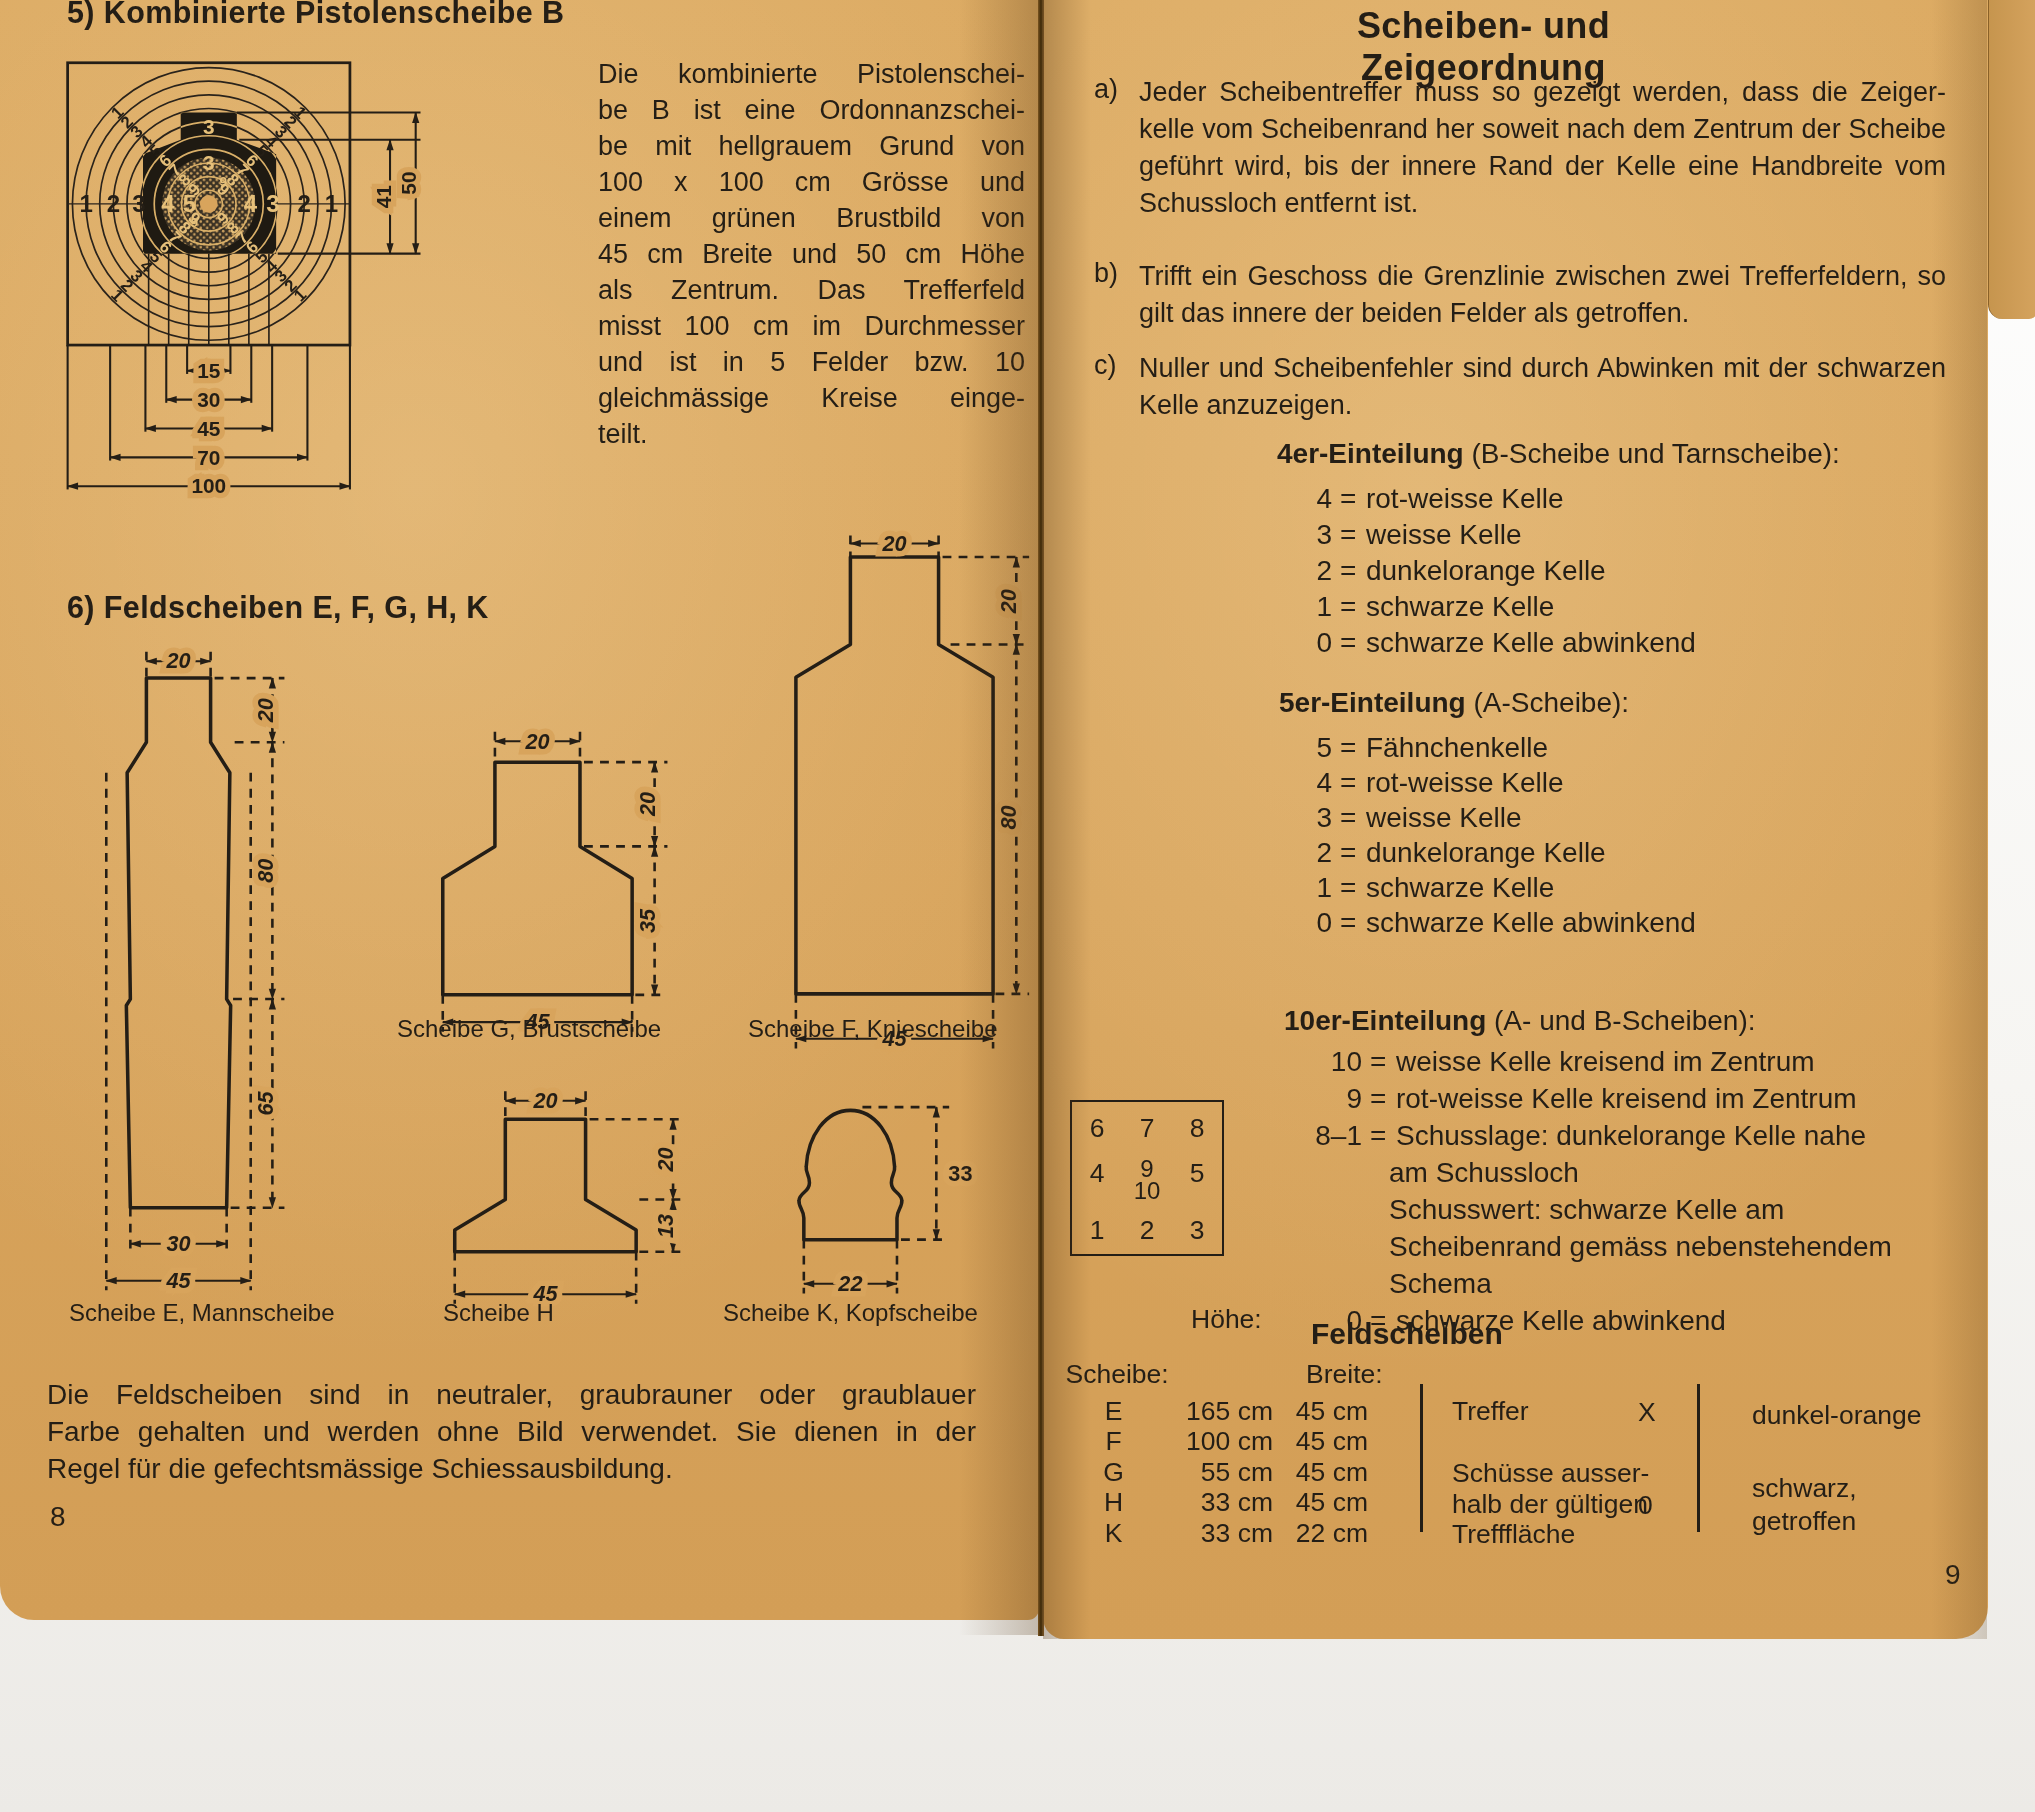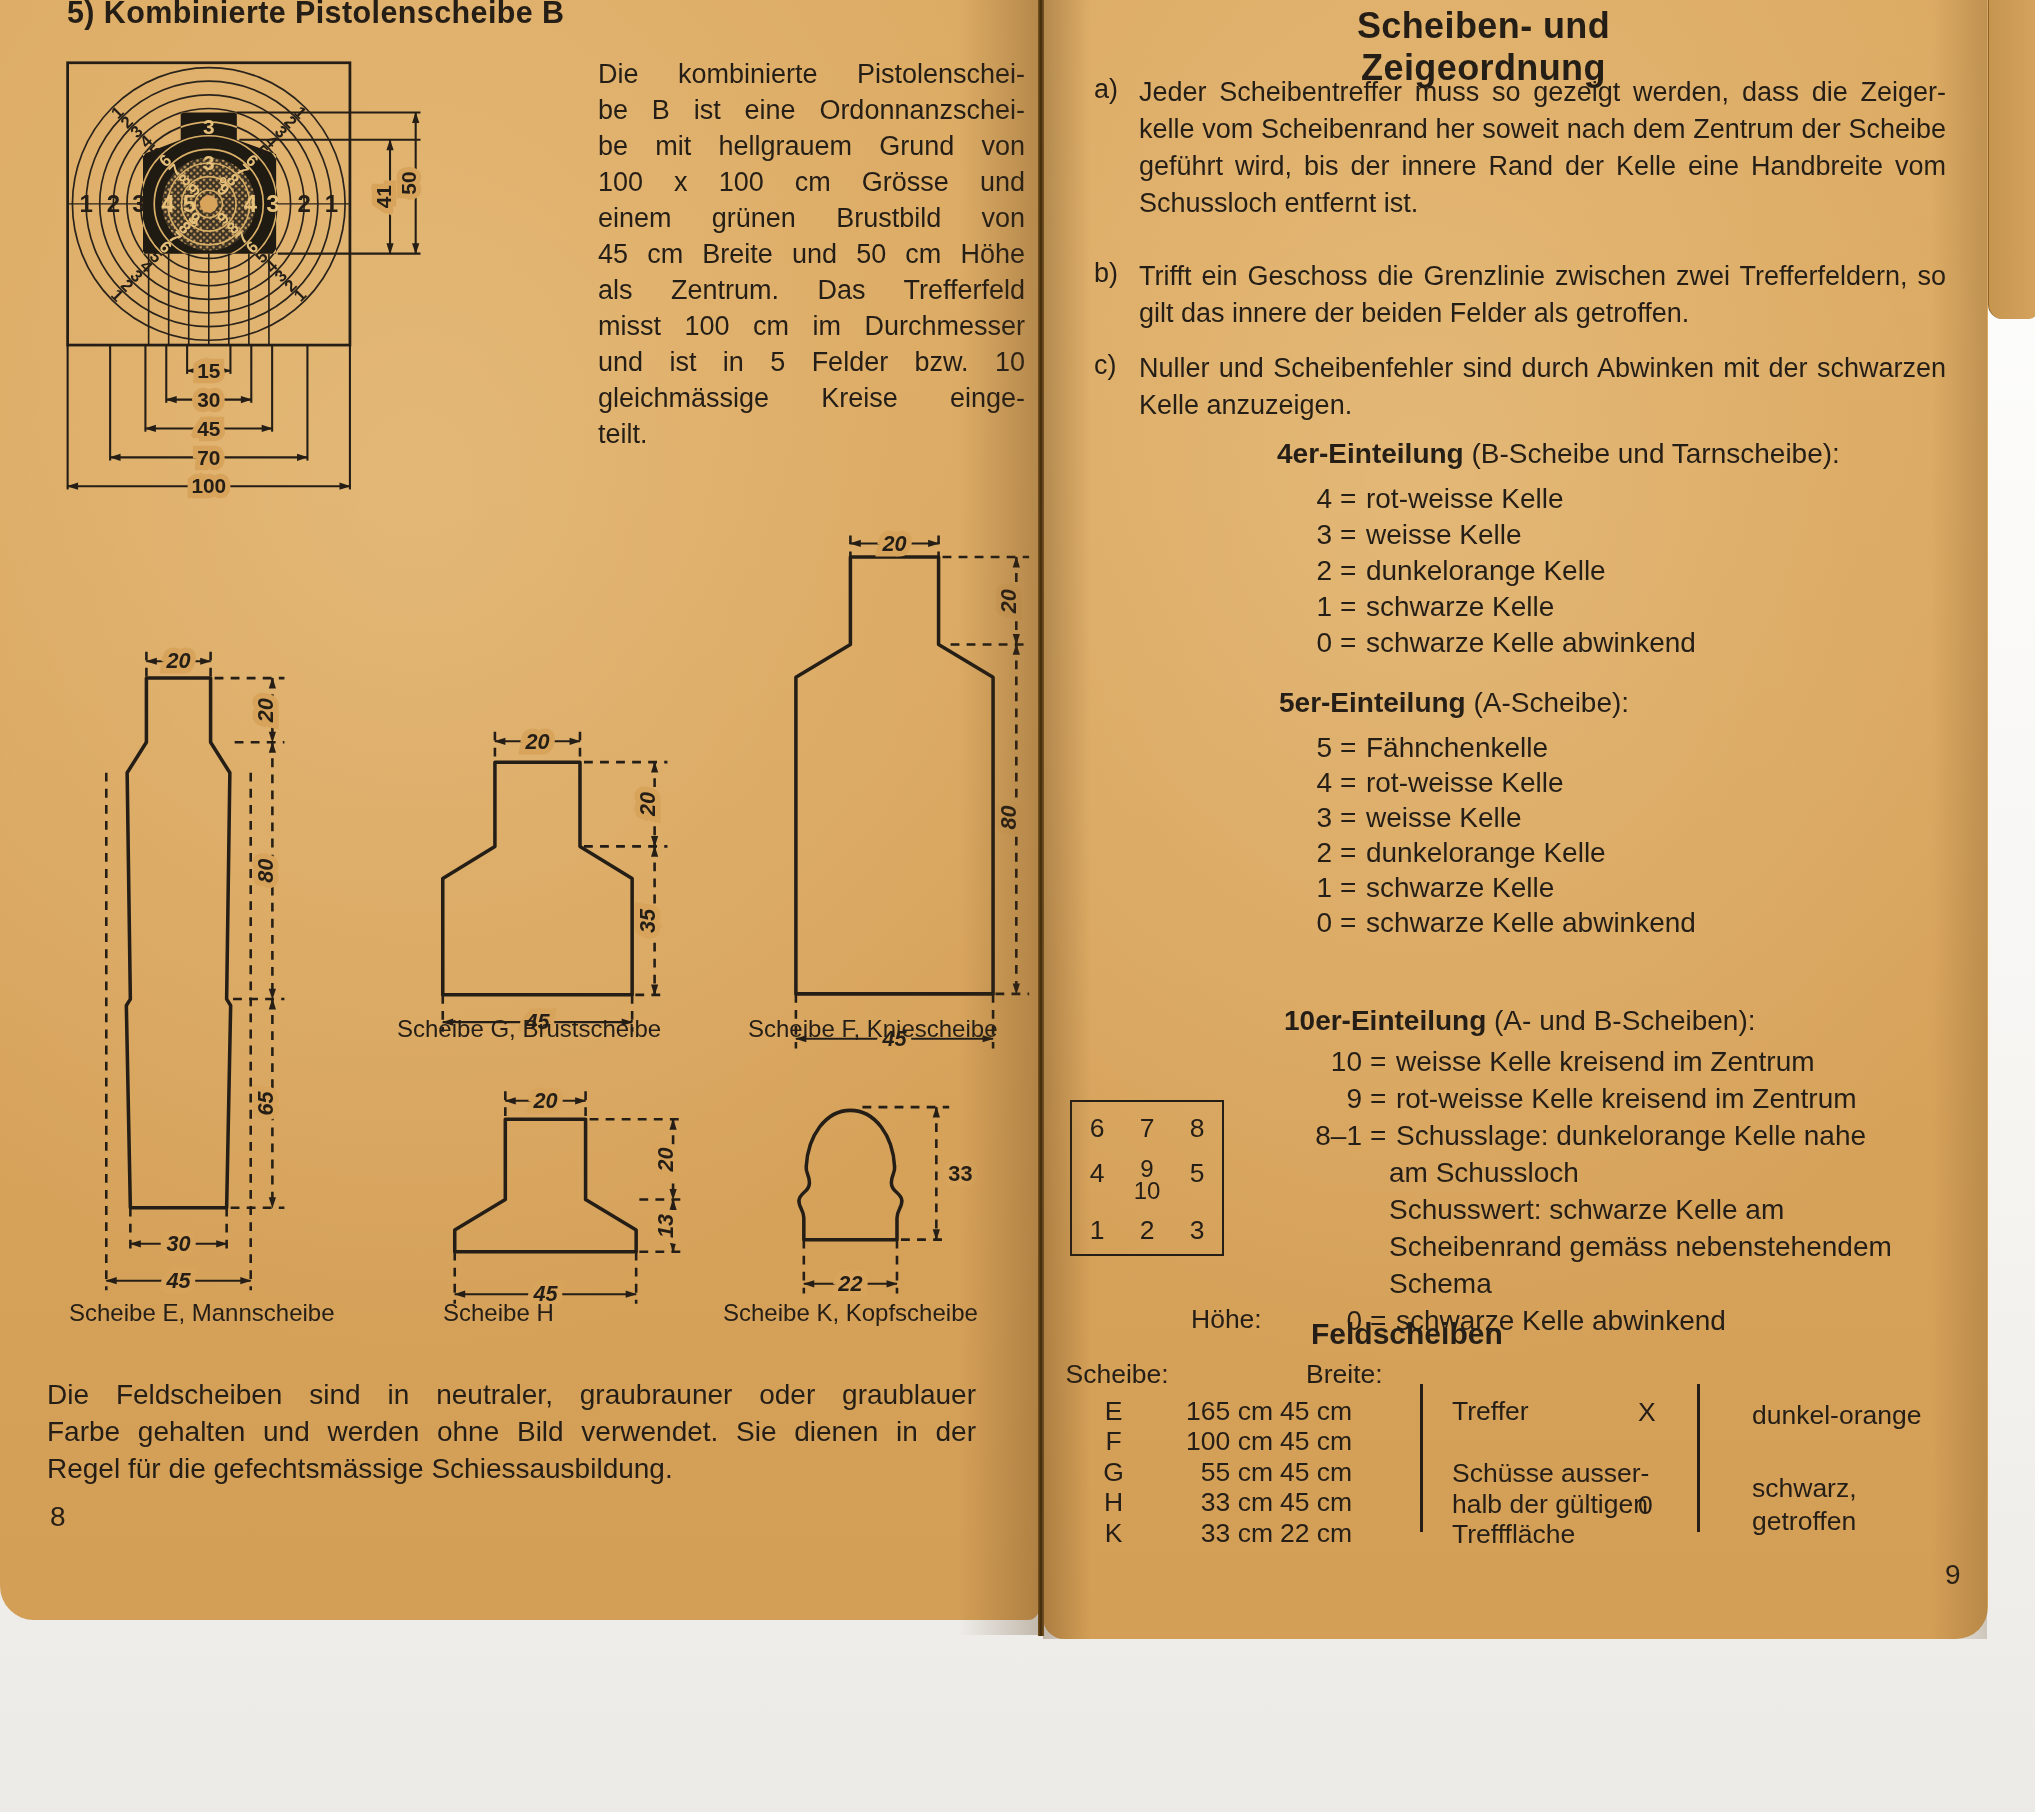--- a/index.html
+++ b/index.html
@@ -47,21 +47,21 @@
   #grid-box{position:absolute;left:27px;top:1100px;width:154px;height:156px;border:2.8px solid #241e16;
     display:flex;flex-direction:column;justify-content:space-between;padding:11.2px 0 8px 0;box-sizing:border-box;}
   .grow{display:flex;}
   .gcell{flex:1;text-align:center;font-size:26.5px;}
   .gmid{line-height:21.7px;font-size:24px;}
   #tbl-title{position:absolute;left:268px;top:1317px;font-size:30px;font-weight:700;}
   .th{position:absolute;font-size:26.5px;}
   .trow{position:absolute;left:0;width:377px;height:30.5px;font-size:26.5px;}
   .t-s{position:absolute;left:47px;width:47px;text-align:center;}
   .t-h{position:absolute;left:92px;width:138px;text-align:right;}
-  .t-b{position:absolute;left:237px;width:88px;text-align:left;}
+  .t-b{position:absolute;left:237px;width:88px;text-align:right;}
   .vdiv{position:absolute;width:2.8px;background:#241e16;}
   .mid-txt{position:absolute;font-size:26.5px;white-space:nowrap;}
   
   svg{position:absolute;overflow:visible;}
   svg text{font-family:"Liberation Sans","DejaVu Sans",sans-serif;}
   .sol{stroke:#241e16;fill:none;stroke-width:4.4;stroke-linejoin:round;stroke-linecap:square;}
   .diml{stroke:#241e16;fill:none;stroke-width:3.2;stroke-dasharray:11 9;}
   .dims{stroke:#241e16;fill:none;stroke-width:2.6;}
   .ink{fill:#241e16;}
   .tan{fill:#e6c07a;}
@@ -244,20 +244,21 @@
       <div class="jl">100 x 100 cm Grösse und</div>
       <div class="jl">einem grünen Brustbild von</div>
       <div class="jl">45 cm Breite und 50 cm Höhe</div>
       <div class="jl">als Zentrum. Das Trefferfeld</div>
       <div class="jl">misst 100 cm im Durchmesser</div>
       <div class="jl">und ist in 5 Felder bzw. 10</div>
       <div class="jl">gleichmässige Kreise einge-</div>
       <div class="jl last">teilt.</div>
     </div>
 
+    <div class="hd" id="h6">6) Feldscheiben E, F, G, H, K</div>
 
     <svg style="left:42px;top:642px;" width="273" height="666" viewBox="0 0 340 830">
       <path class="sol" d="M130 45 L210 45 L210 125 L234 163 L230 445 L235 453 L230 705 L110 705 L105 453 L110 445 L106 163 L130 125 Z"></path>
       <g>
         <line class="diml" x1="130" y1="12" x2="130" y2="45"></line>
           <line class="diml" x1="210" y1="12" x2="210" y2="45"></line>
         <line class="dims" x1="130" y1="24" x2="210" y2="24" marker-start="url(#mS)" marker-end="url(#mE)"></line>
         <line class="diml" x1="215" y1="45" x2="302" y2="45"></line>
         <line class="diml" x1="240" y1="125" x2="302" y2="125"></line>
         <line class="diml" x1="287" y1="45" x2="287" y2="125" marker-start="url(#mS)" marker-end="url(#mE)" stroke-dasharray="9 7"></line>

